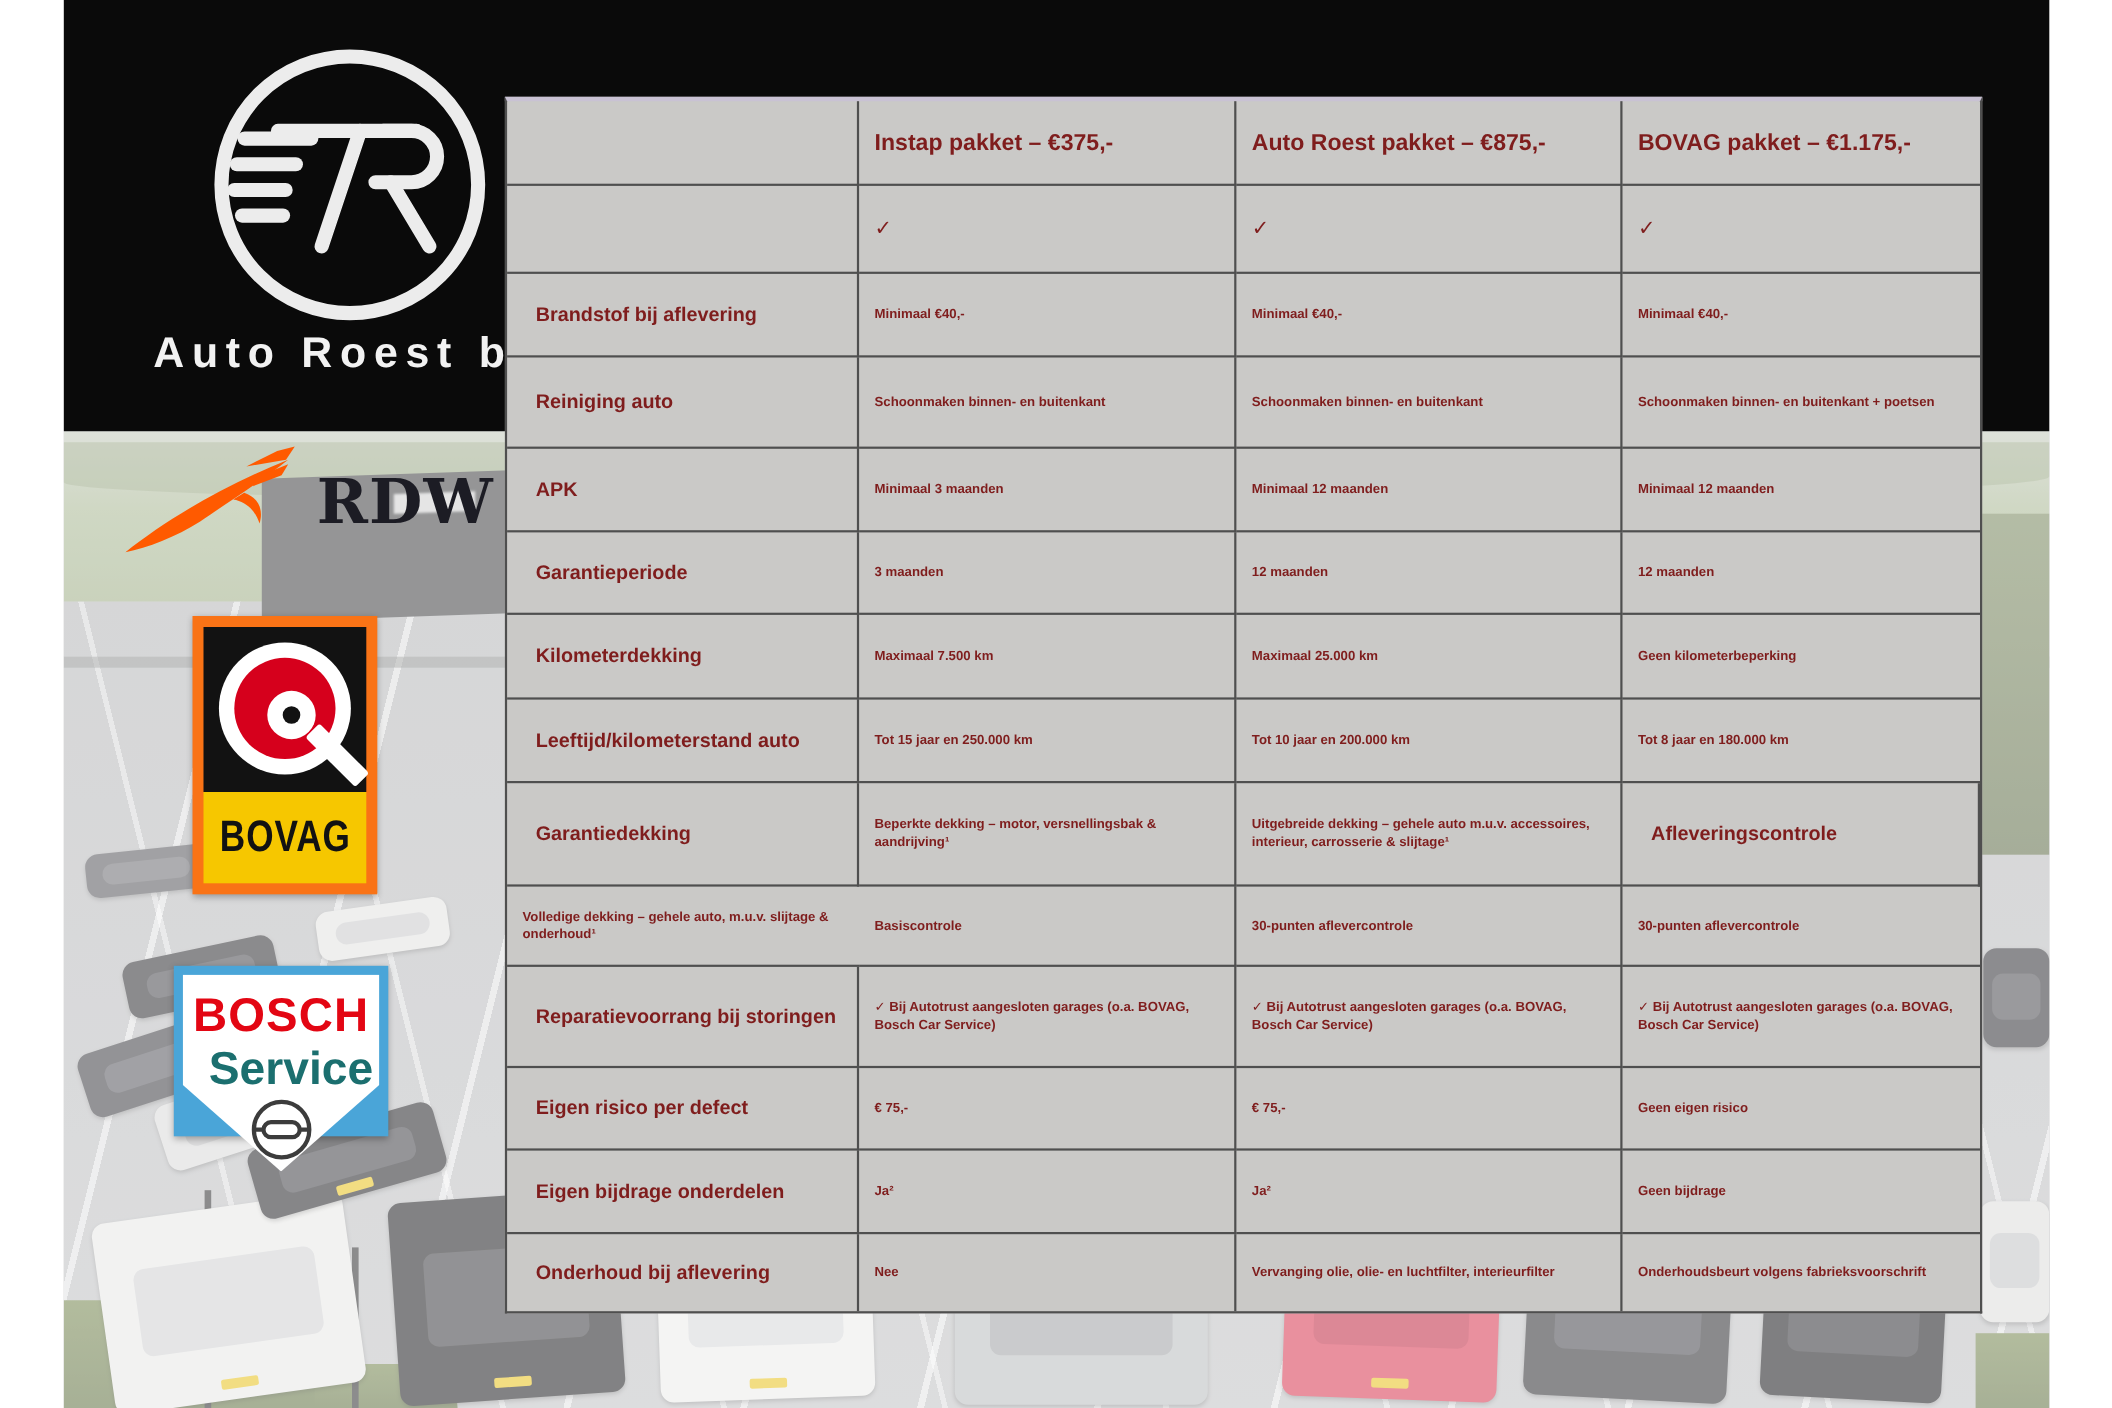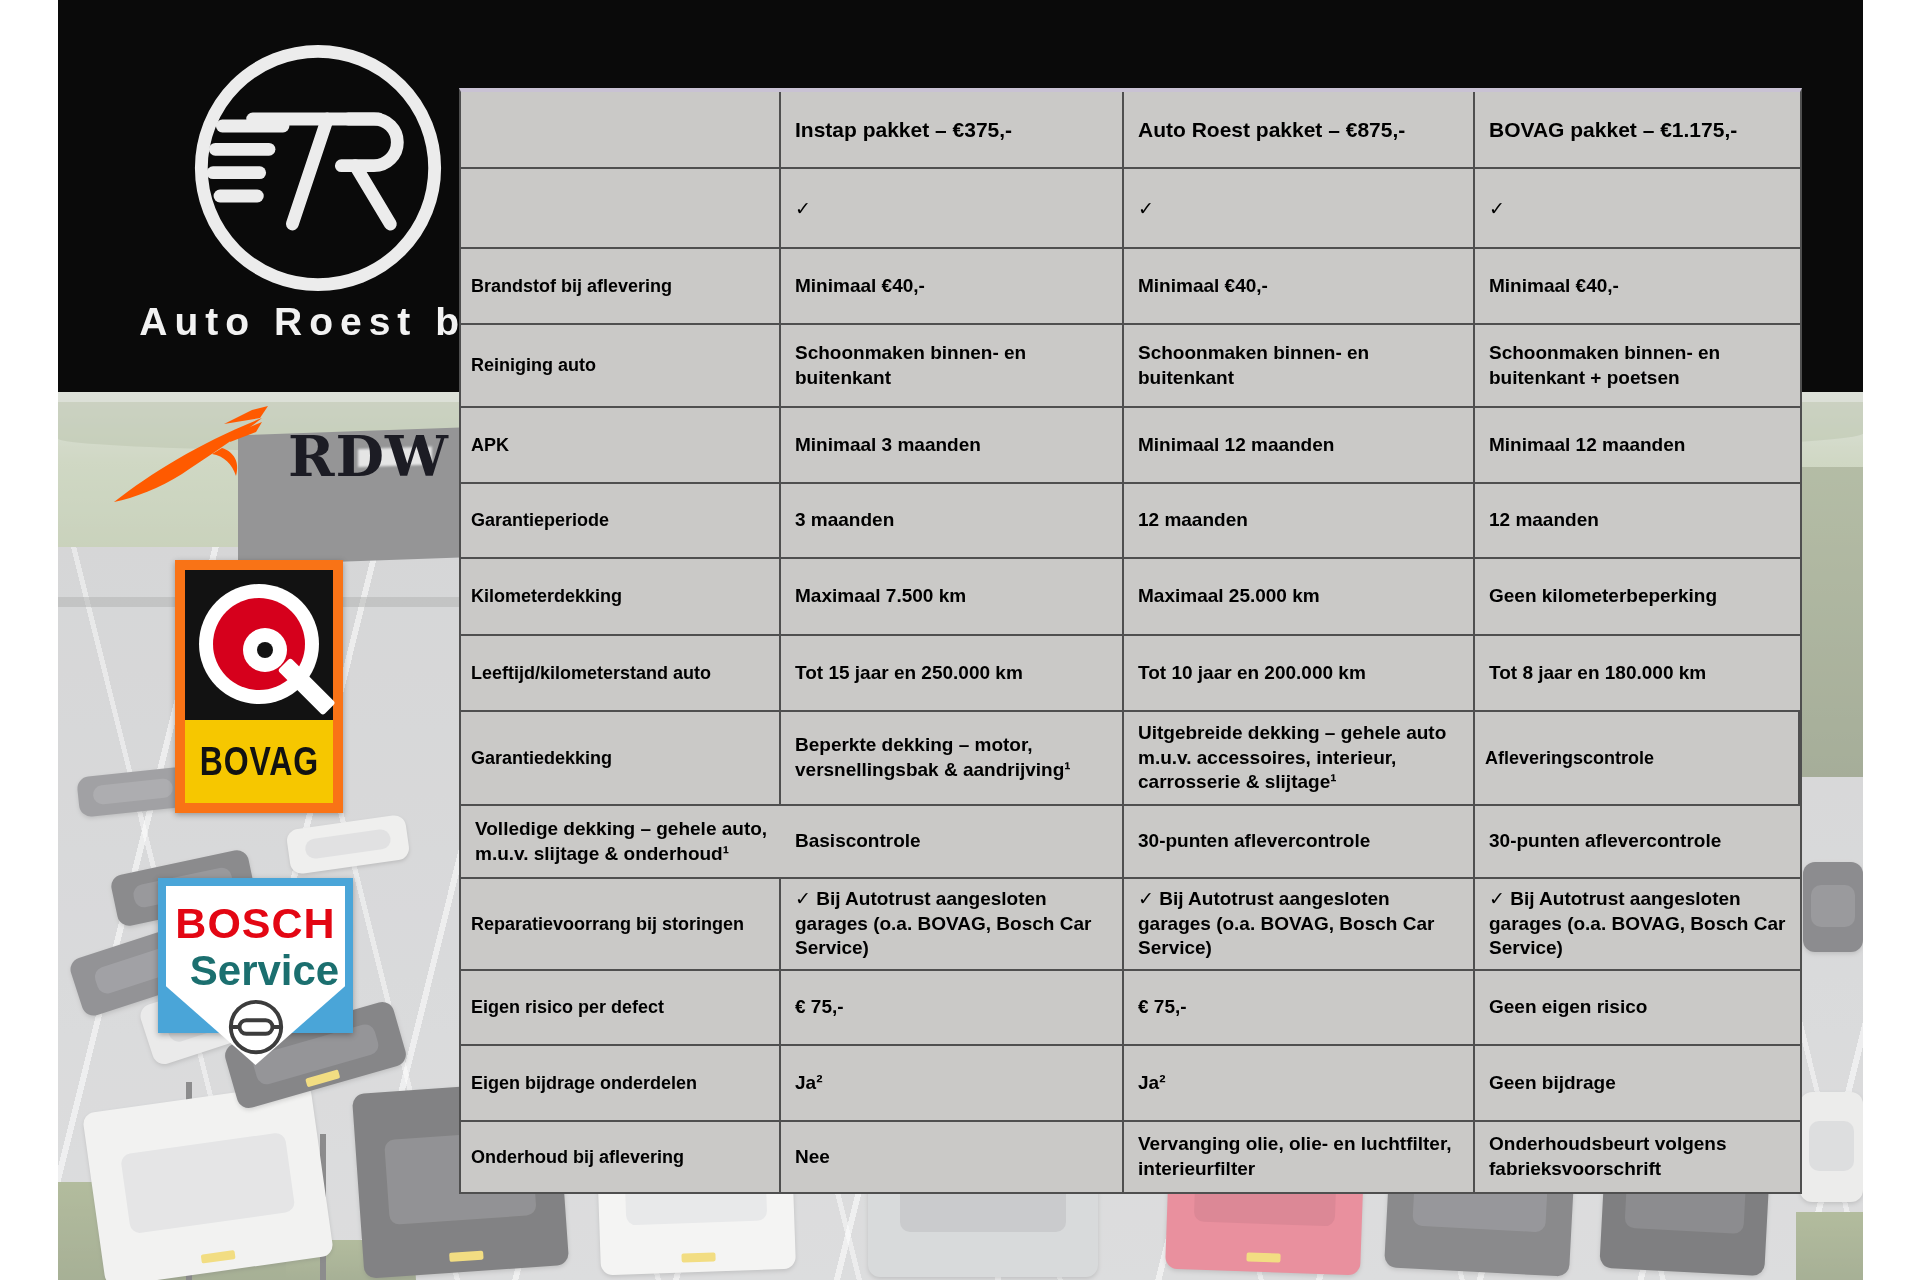--- a/index.html
+++ b/index.html
@@ -66,26 +66,26 @@
   .bosch-shield{position:absolute;left:8px;top:8px;width:179px;height:179px;background:#ffffff;
                 clip-path:polygon(0 0,100% 0,100% 56%,50% 100%,0 56%);
                 display:flex;flex-direction:column;align-items:center;padding-top:14px;box-sizing:border-box;}
   .bosch-red{color:#e30613;font-size:43px;font-weight:bold;letter-spacing:1px;line-height:1.1;}
   .bosch-teal{color:#1b6f6f;font-size:42px;font-weight:bold;line-height:1.15;margin-left:18px;}
 
   
   .pkg-table{position:absolute;left:459px;top:88px;width:1339px;height:1100px;background:#cac9c7;
              display:grid;border:2px solid #4f4f4f;border-top:4px solid #c9c2d4;box-sizing:content-box;}
   .cell{display:flex;align-items:center;border-right:2px solid #4f4f4f;border-bottom:2px solid #4f4f4f;
-        color:#000000;font-weight:bold;box-sizing:border-box;overflow:hidden;}
+        color:#7f1d1d;font-weight:bold;box-sizing:border-box;overflow:hidden;}
   .cell.c3{border-right:0;}
   .cell.last-row{border-bottom:0;}
   .cell.head{font-size:21px;padding-left:14px;padding-right:8px;}
-  .cell.label{font-size:18px;padding-left:10px;padding-right:6px;}
-  .cell.val{font-size:19px;line-height:1.3;padding-left:14px;padding-right:10px;}
+  .cell.label{font-size:18px;padding-left:26px;padding-right:6px;}
+  .cell.val{font-size:12px;line-height:1.3;padding-left:14px;padding-right:10px;}
   .cell.check{font-size:19px;padding-left:14px;font-weight:normal;}
 </style>
 </head>
 <body>
 
 <div class="stage">
 
   <div class="photo" id="photo-cars">
     <div class="ph-field"></div>
     <div class="ph-hills"></div>

